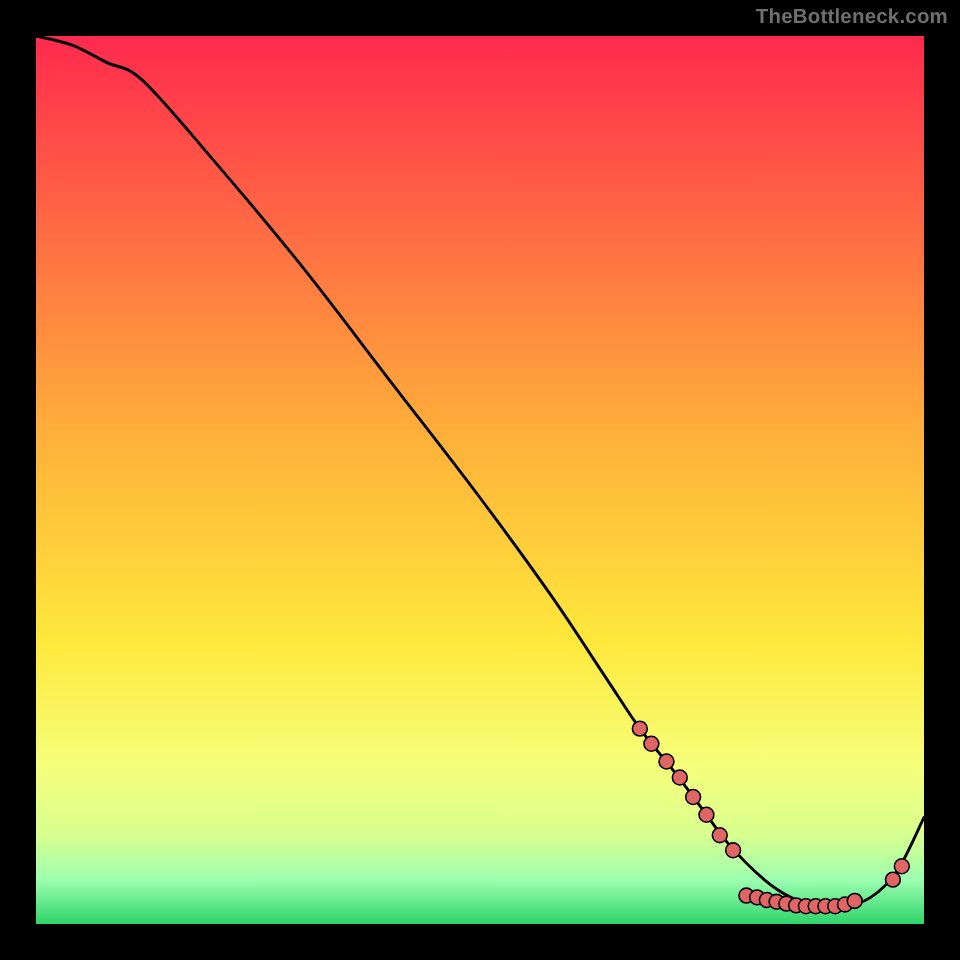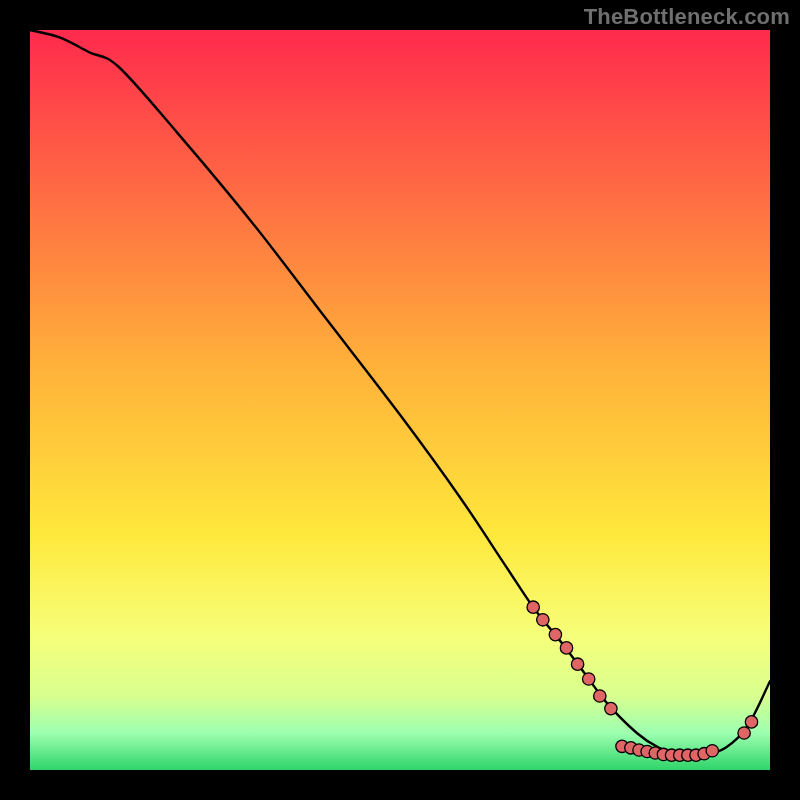--- a/index.html
+++ b/index.html
@@ -15,21 +15,21 @@
     position: relative;
     width: 800px;
     height: 800px;
     background: #000;
   }
   .watermark {
     position: absolute;
     top: 4px;
     right: 10px;
     color: #6f6f6f;
-    font-size: 22px;
+    font-size: 17px;
     font-weight: 600;
     letter-spacing: 0.2px;
     z-index: 10;
   }
   svg {
     display: block;
   }
 </style>
 </head>
 <body>

